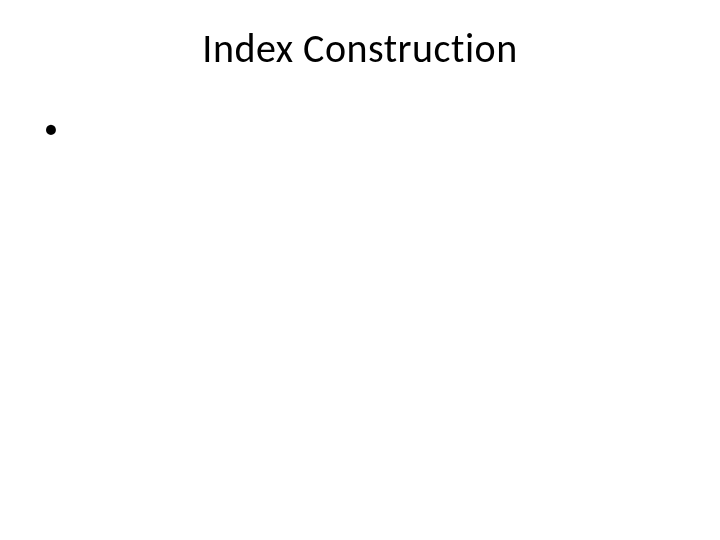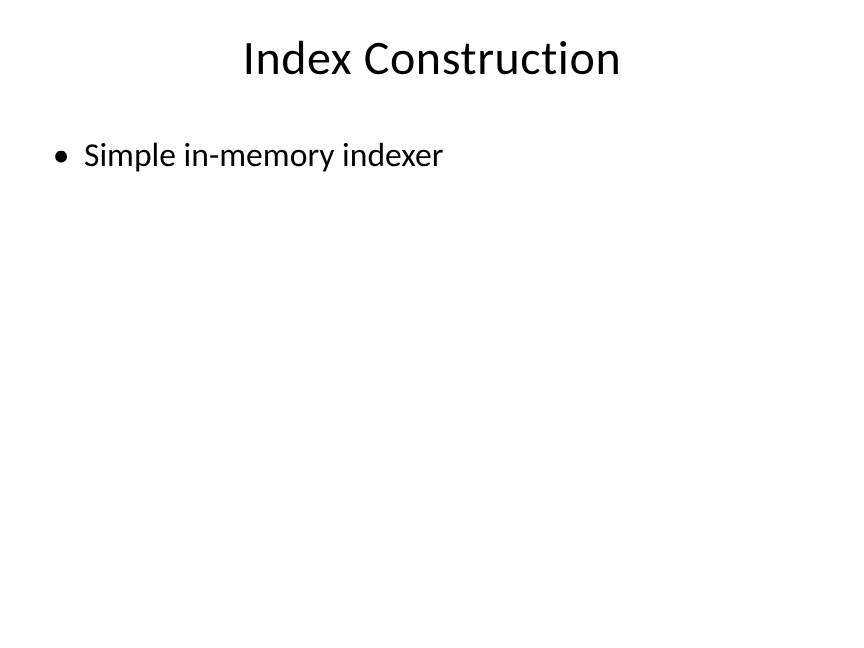--- a/index.html
+++ b/index.html
@@ -39,15 +39,14 @@
     }
   </style>
 </head>
 <body>
 
 <div class="slide-title">Index Construction</div>
 
 <div class="content">
   <div class="bullet-item">
     <span class="bullet-marker">•</span>
-    <span>Simple in-memory indexer</span>
   </div>
 </div>
 
 </body></html>

